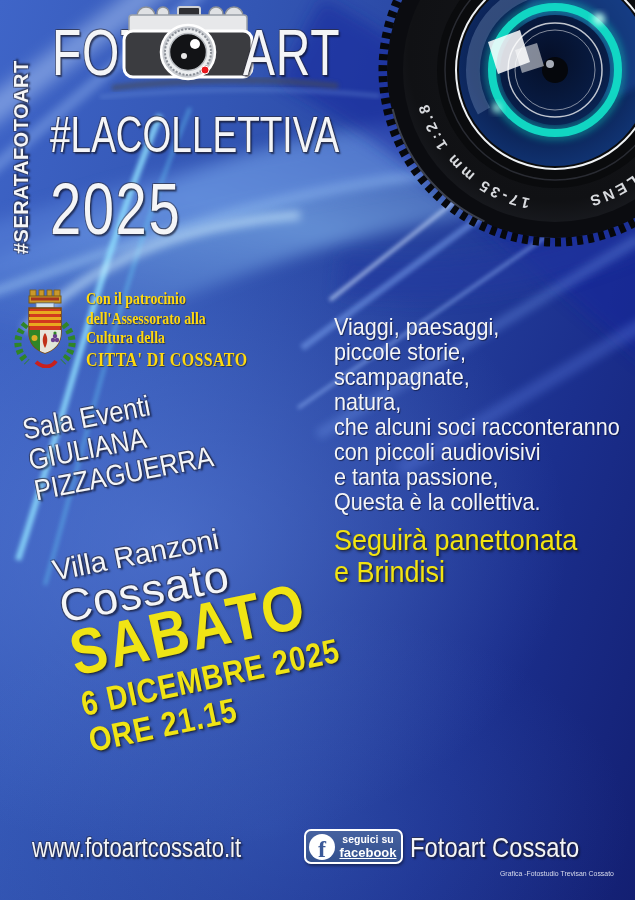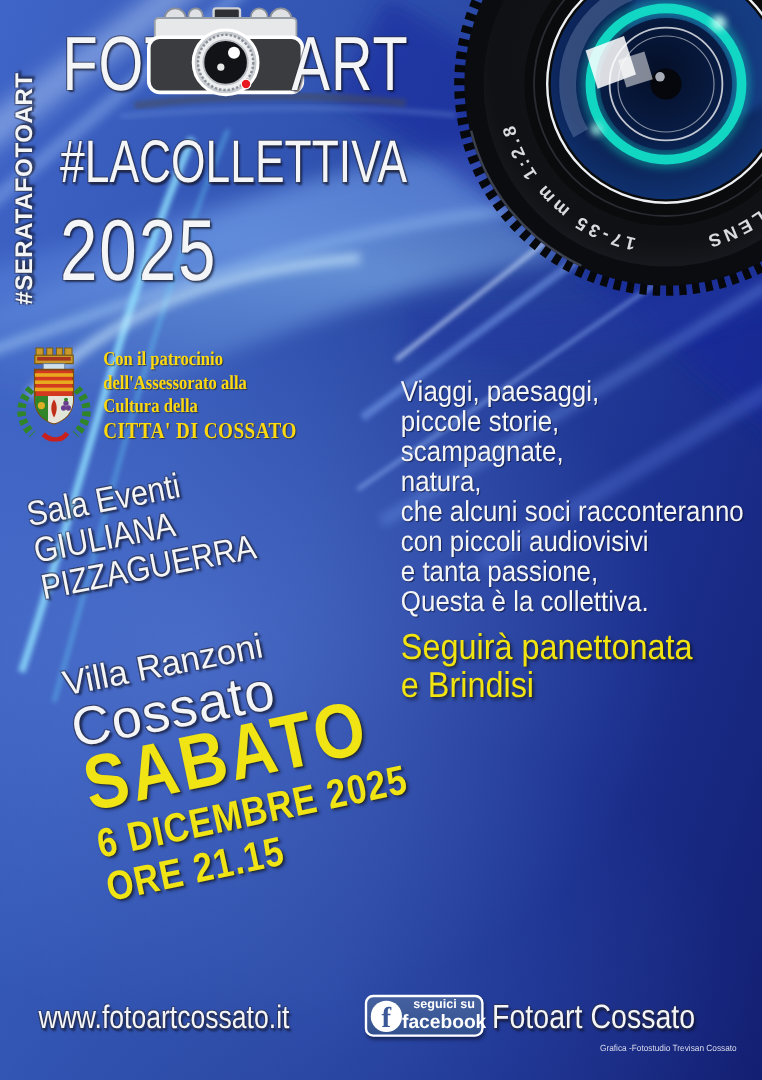--- a/index.html
+++ b/index.html
@@ -60,21 +60,21 @@
   .website{left:32px;top:833px;font-size:27px;transform:scaleX(.82);transform-origin:0 0;
     white-space:nowrap;}
   .fb-badge{left:304px;top:829px;width:99px;height:35px;background:linear-gradient(#46619f,#33518f);
     border:2.5px solid #fff;border-radius:7px;display:flex;align-items:center;box-sizing:border-box;
     box-shadow:1px 2px 3px rgba(0,0,0,.4);}
   .fb-circle{width:26px;height:26px;border-radius:50%;background:#fff;margin-left:3px;
     display:flex;align-items:flex-end;justify-content:center;overflow:hidden;flex:0 0 auto;}
   .fb-f{color:#3b5998;font-size:24px;font-weight:bold;line-height:22px;font-family:"Liberation Serif",serif;}
   .fb-text{flex:1;text-align:center;color:#fff;font-weight:bold;line-height:1;}
   .fb-text .s1{font-size:10.5px;margin-bottom:2px;}
-  .fb-text .s2{font-size:16px;}
+  .fb-text .s2{font-size:13px;text-decoration:underline;}
   .fb-name{left:410px;top:832px;font-size:28px;transform:scaleX(.85);transform-origin:0 0;
     white-space:nowrap;}
   .credits{left:500px;top:869px;font-size:7.5px;color:#d9dced;transform:scaleX(.92);
     transform-origin:0 0;white-space:nowrap;text-shadow:none;}
 </style>
 </head>
 <body>
 
 <div class="poster">
 

